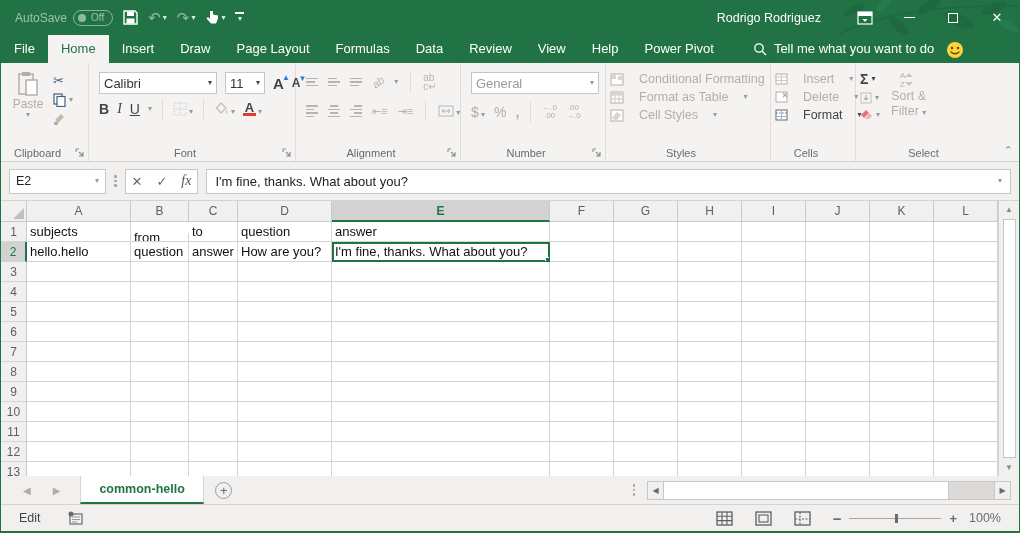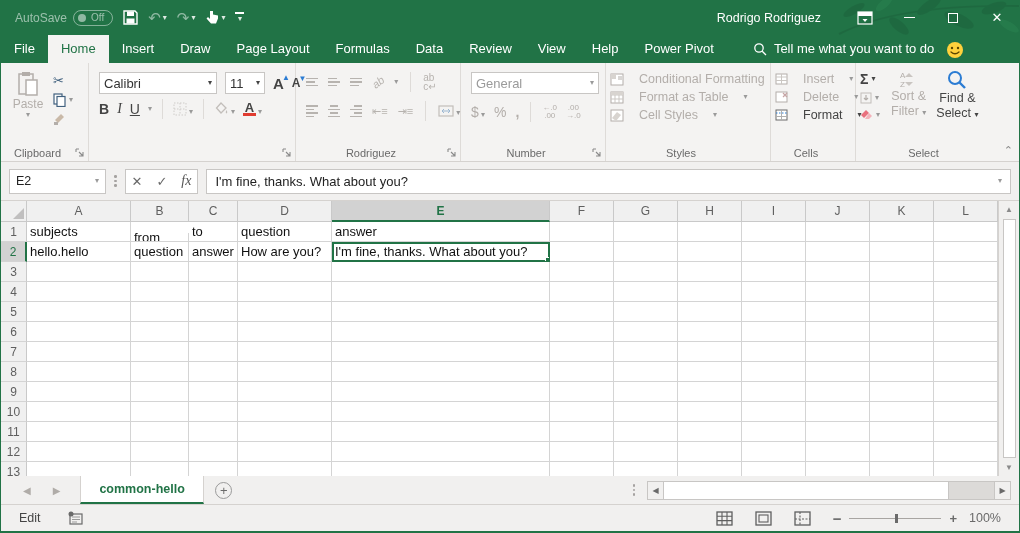--- a/index.html
+++ b/index.html
@@ -321,20 +321,21 @@
           </span>
           <span class="fmtbtn">
             <span class="a-color">
                 <span style="font-size:13px;color:#444">A</span>
                 <span class="redbar"></span>
               </span>
             <span class="caret gray">▾</span>
           </span>
         </div>
       </div>
+      <div class="glabel">Font</div>
       <svg class="dlauncher" viewBox="0 0 10 10">
         <path d="M1 1 v3 M1 1 h3 M4 4 l4 4 M8 4 v4 h-4" stroke="#8a8a8a" stroke-width="1.1" fill="none"></path>
       </svg>
     </div>
 
     <div class="rgroup" style="width:165px">
       <div class="fg" style="gap:9px">
         <div class="btnrow" style="gap:10px">
           <span class="bars">
               <i style="width:12px"></i>
@@ -380,21 +381,21 @@
           <span class="vsep"></span>
           <span class="fmtbtn">
             <svg width="16" height="12" viewBox="0 0 16 12">
               <rect x="1" y="1" width="14" height="10" fill="none" stroke="#c2beba" stroke-width="1.2"></rect>
               <path d="M4 6 h8 M4 6 l2-2 M4 6 l2 2 M12 6 l-2-2 M12 6 l-2 2" stroke="#9db8d2" fill="none"></path>
             </svg>
             <span class="caret gray">▾</span>
           </span>
         </div>
       </div>
-      <div class="glabel">Rodriguez</div>
+      <div class="glabel">Alignment</div>
       <svg class="dlauncher" viewBox="0 0 10 10">
         <path d="M1 1 v3 M1 1 h3 M4 4 l4 4 M8 4 v4 h-4" stroke="#8a8a8a" stroke-width="1.1" fill="none"></path>
       </svg>
     </div>
 
     <div class="rgroup" style="width:145px">
       <div class="fg" style="gap:8px;width:100%">
         <div class="selbox" style="width:128px;color:#9a9a9a">
           <span>General</span>
           <span class="caret gray">▾</span>
@@ -501,28 +502,20 @@
         </div>
       </div>
       <div class="ed-big gray">
         <svg width="20" height="20" viewBox="0 0 20 20">
           <text x="1" y="9" font-size="8" fill="#b3aeaa">A</text>
             <text x="1" y="18" font-size="8" fill="#b3aeaa">Z</text>
           <path d="M10 4 l4 4 h-8 z M6 13 h8 l-4 4 z" fill="#c9c5c1"></path>
         </svg>
         <span>Sort &amp;</span>
         <span><span>Filter</span> <span class="caret gray">▾</span></span>
-      </div>
-      <div class="ed-big dark">
-        <svg width="22" height="22" viewBox="0 0 22 22">
-          <circle cx="9" cy="9" r="6" fill="none" stroke="#2b7cd3" stroke-width="2"></circle>
-          <line x1="13.5" y1="13.5" x2="19" y2="19" stroke="#2b7cd3" stroke-width="2.4"></line>
-        </svg>
-        <span>Find &amp;</span>
-        <span><span>Select</span> <span class="caret dark">▾</span></span>
       </div>
       <div class="glabel" style="right:0">Select</div>
     </div>
     <div class="collapse">⌃</div>
   </div>
 
   <div class="formularow">
     <div class="namebox">
       <span>E2</span>
       <span class="caret gray">▾</span>

